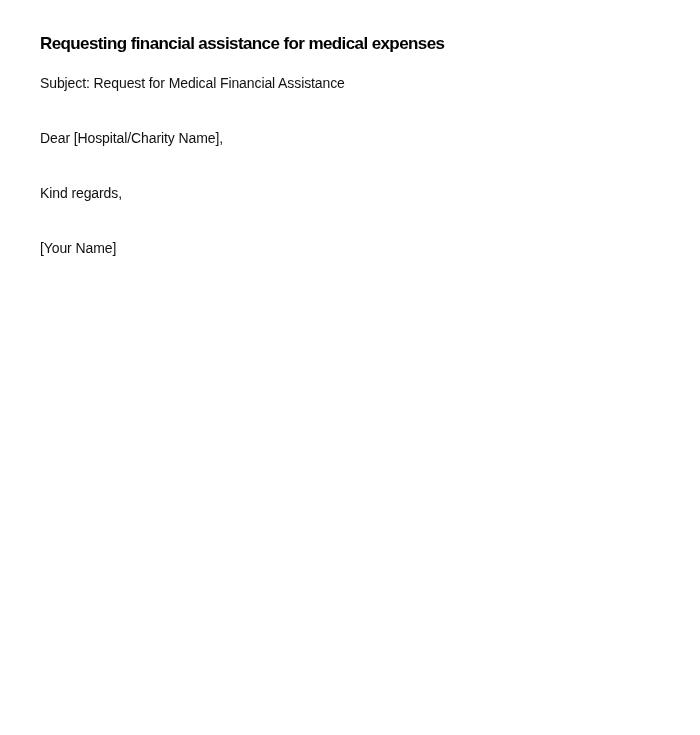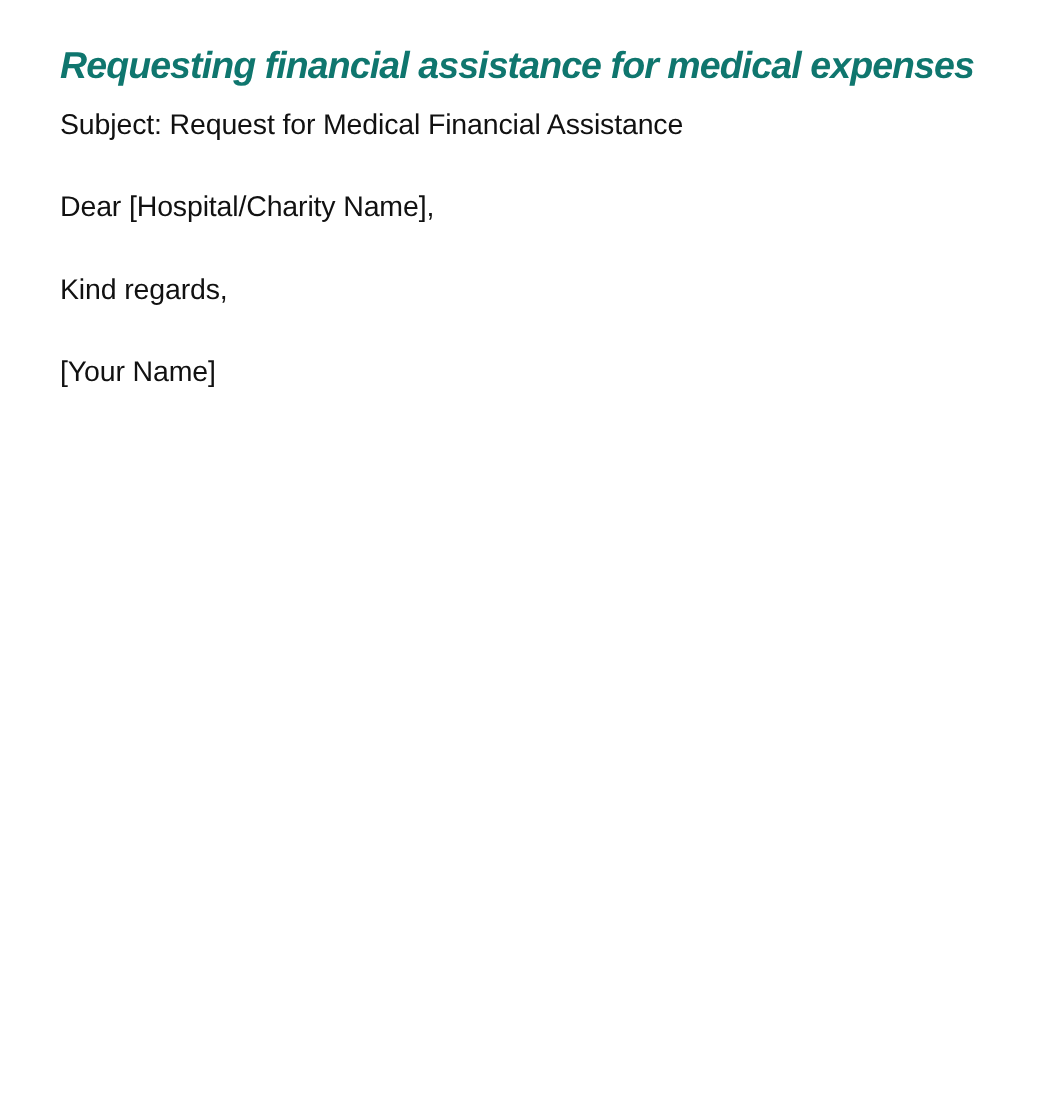--- a/index.html
+++ b/index.html
@@ -16,30 +16,29 @@
     }
     .doc {
       position: absolute;
       left: 40px;
       top: 22px;
       width: 610px;
     }
     .title {
       font-family: "Liberation Sans", sans-serif;
       font-weight: bold;
-      font-size: 25px;
+      font-size: 17px;
       line-height: 44px;
       letter-spacing: -0.6px;
       margin: 0 0 0 0;
-      color: #0f766e;
-      font-style: italic;
+      color: #000000;
     }
     .para {
       font-family: "Liberation Sans", sans-serif;
-      font-size: 19px;
+      font-size: 14px;
       line-height: 35px;
       margin: 0 0 20px 0;
       letter-spacing: -0.1px;
       color: #111111;
     }
     .para.first {
       margin-top: 0px;
     }
   </style>
 </head>

